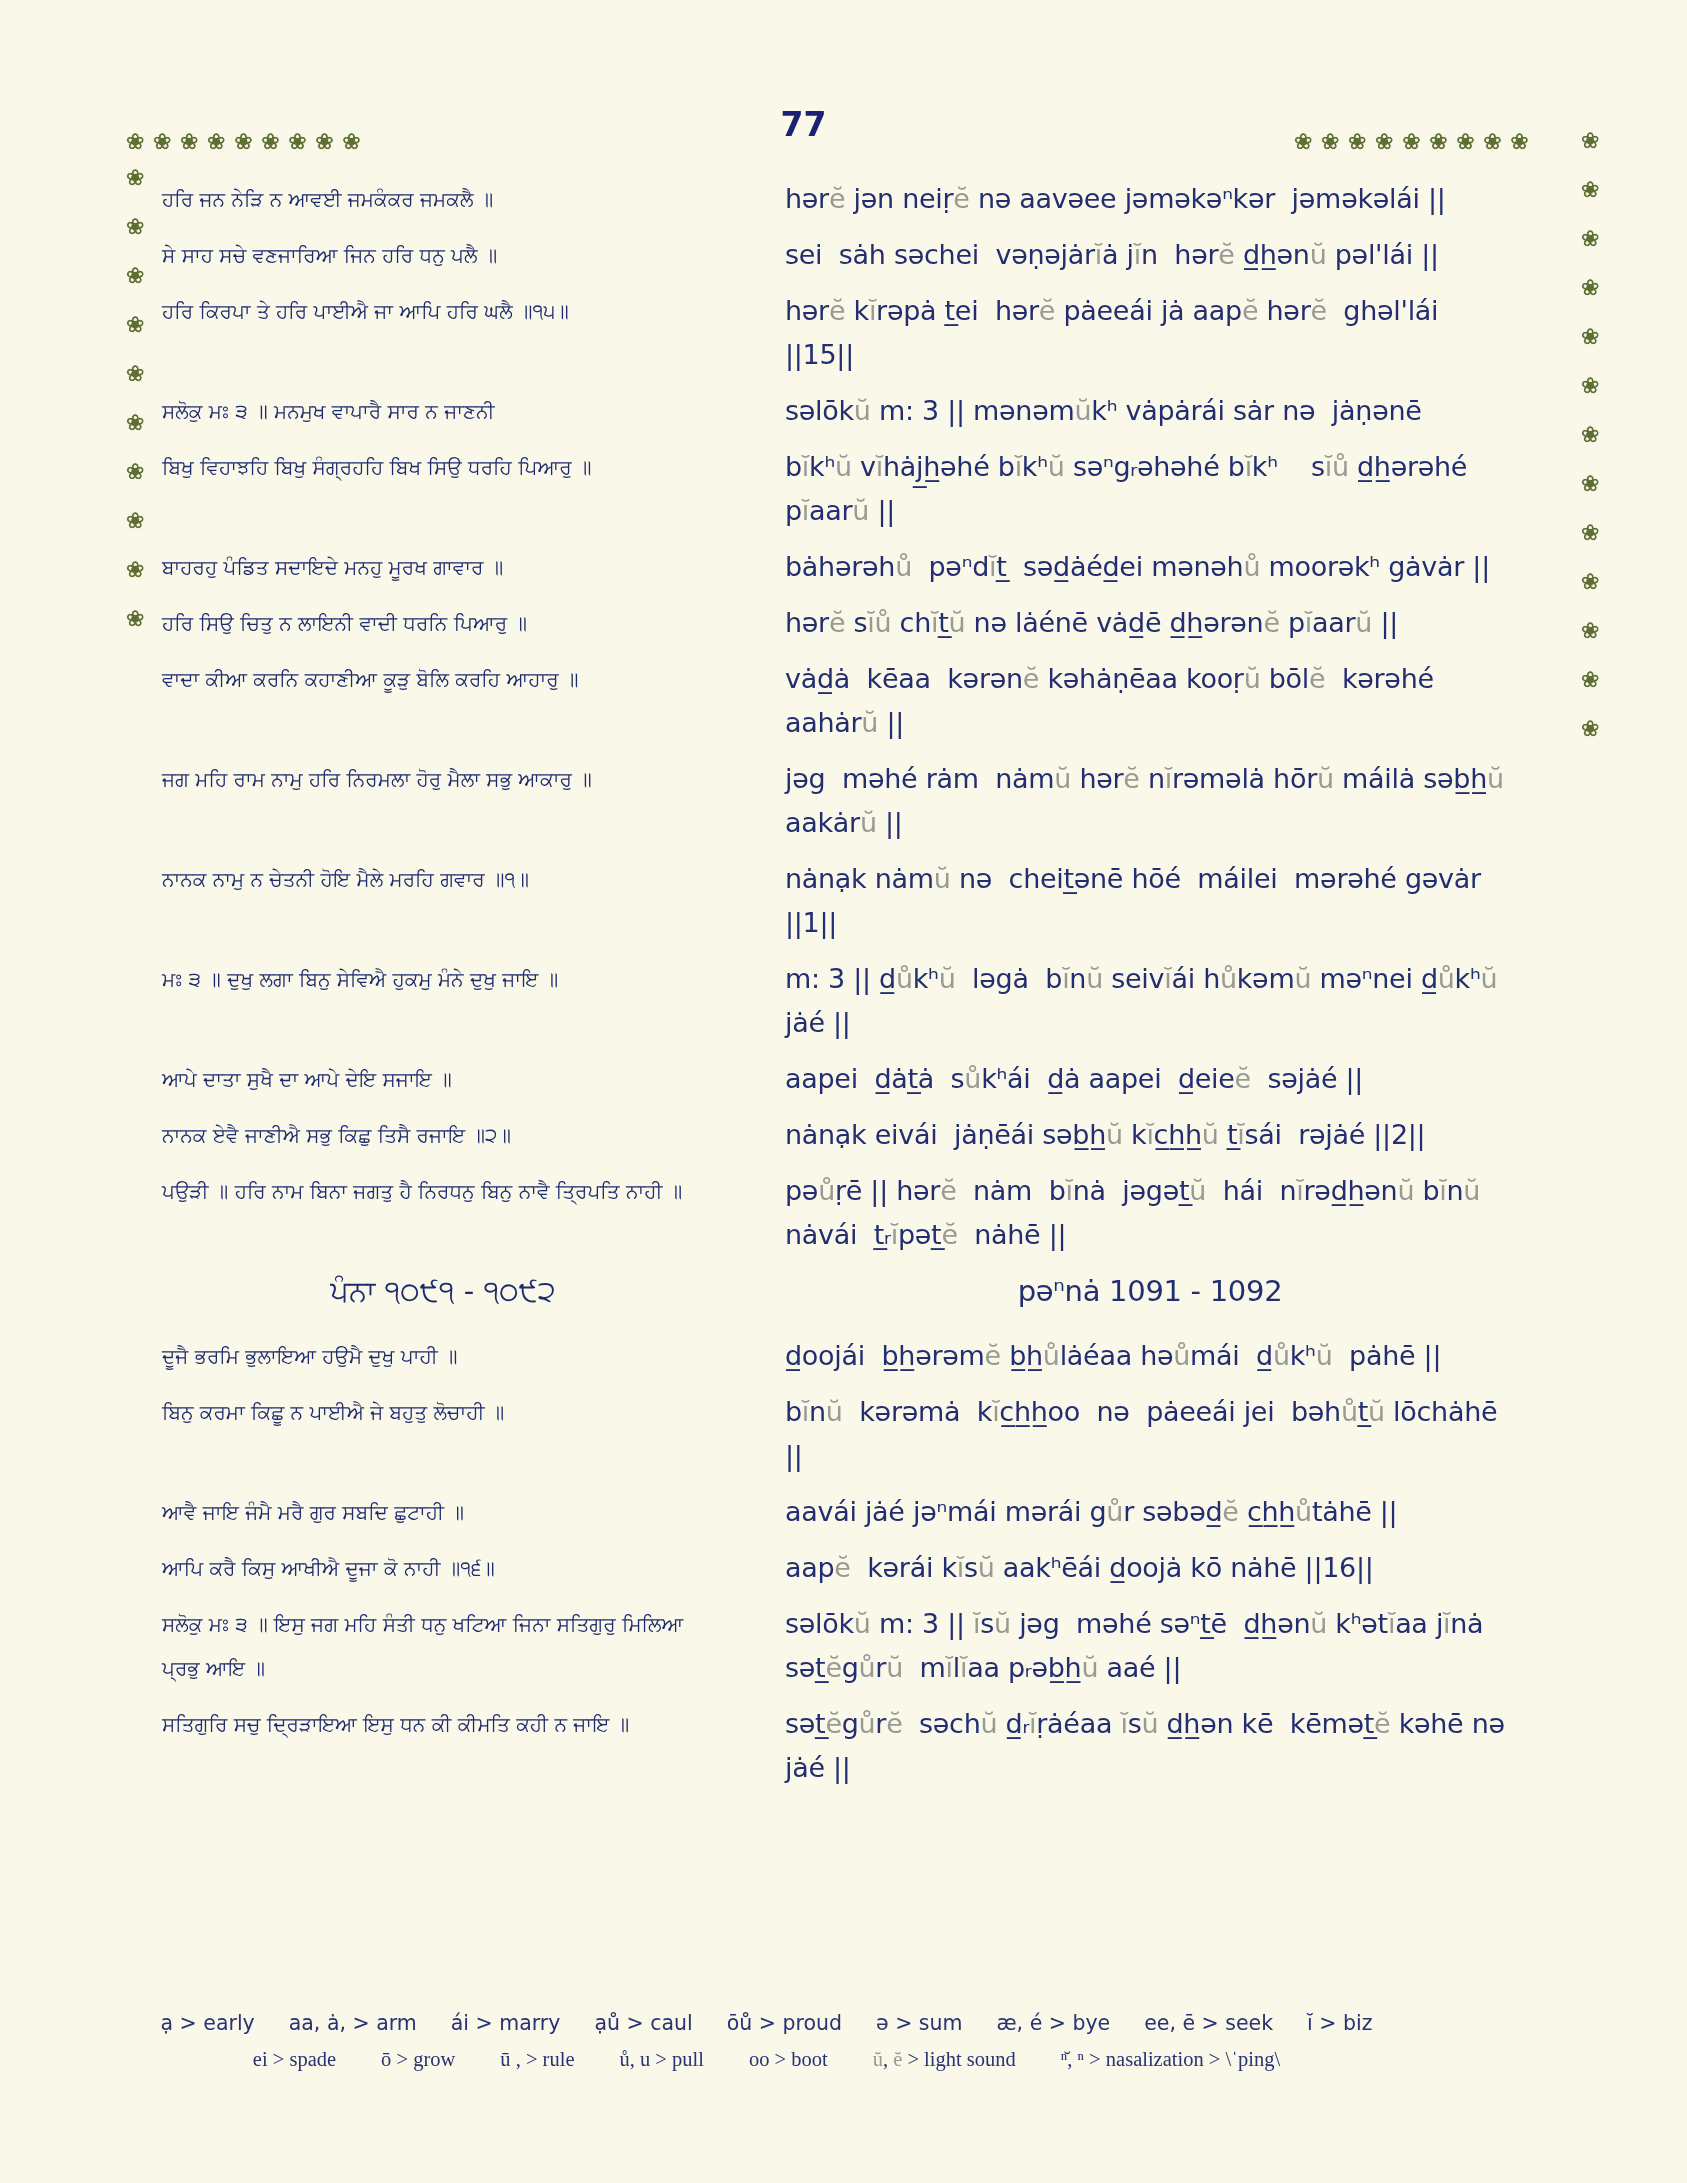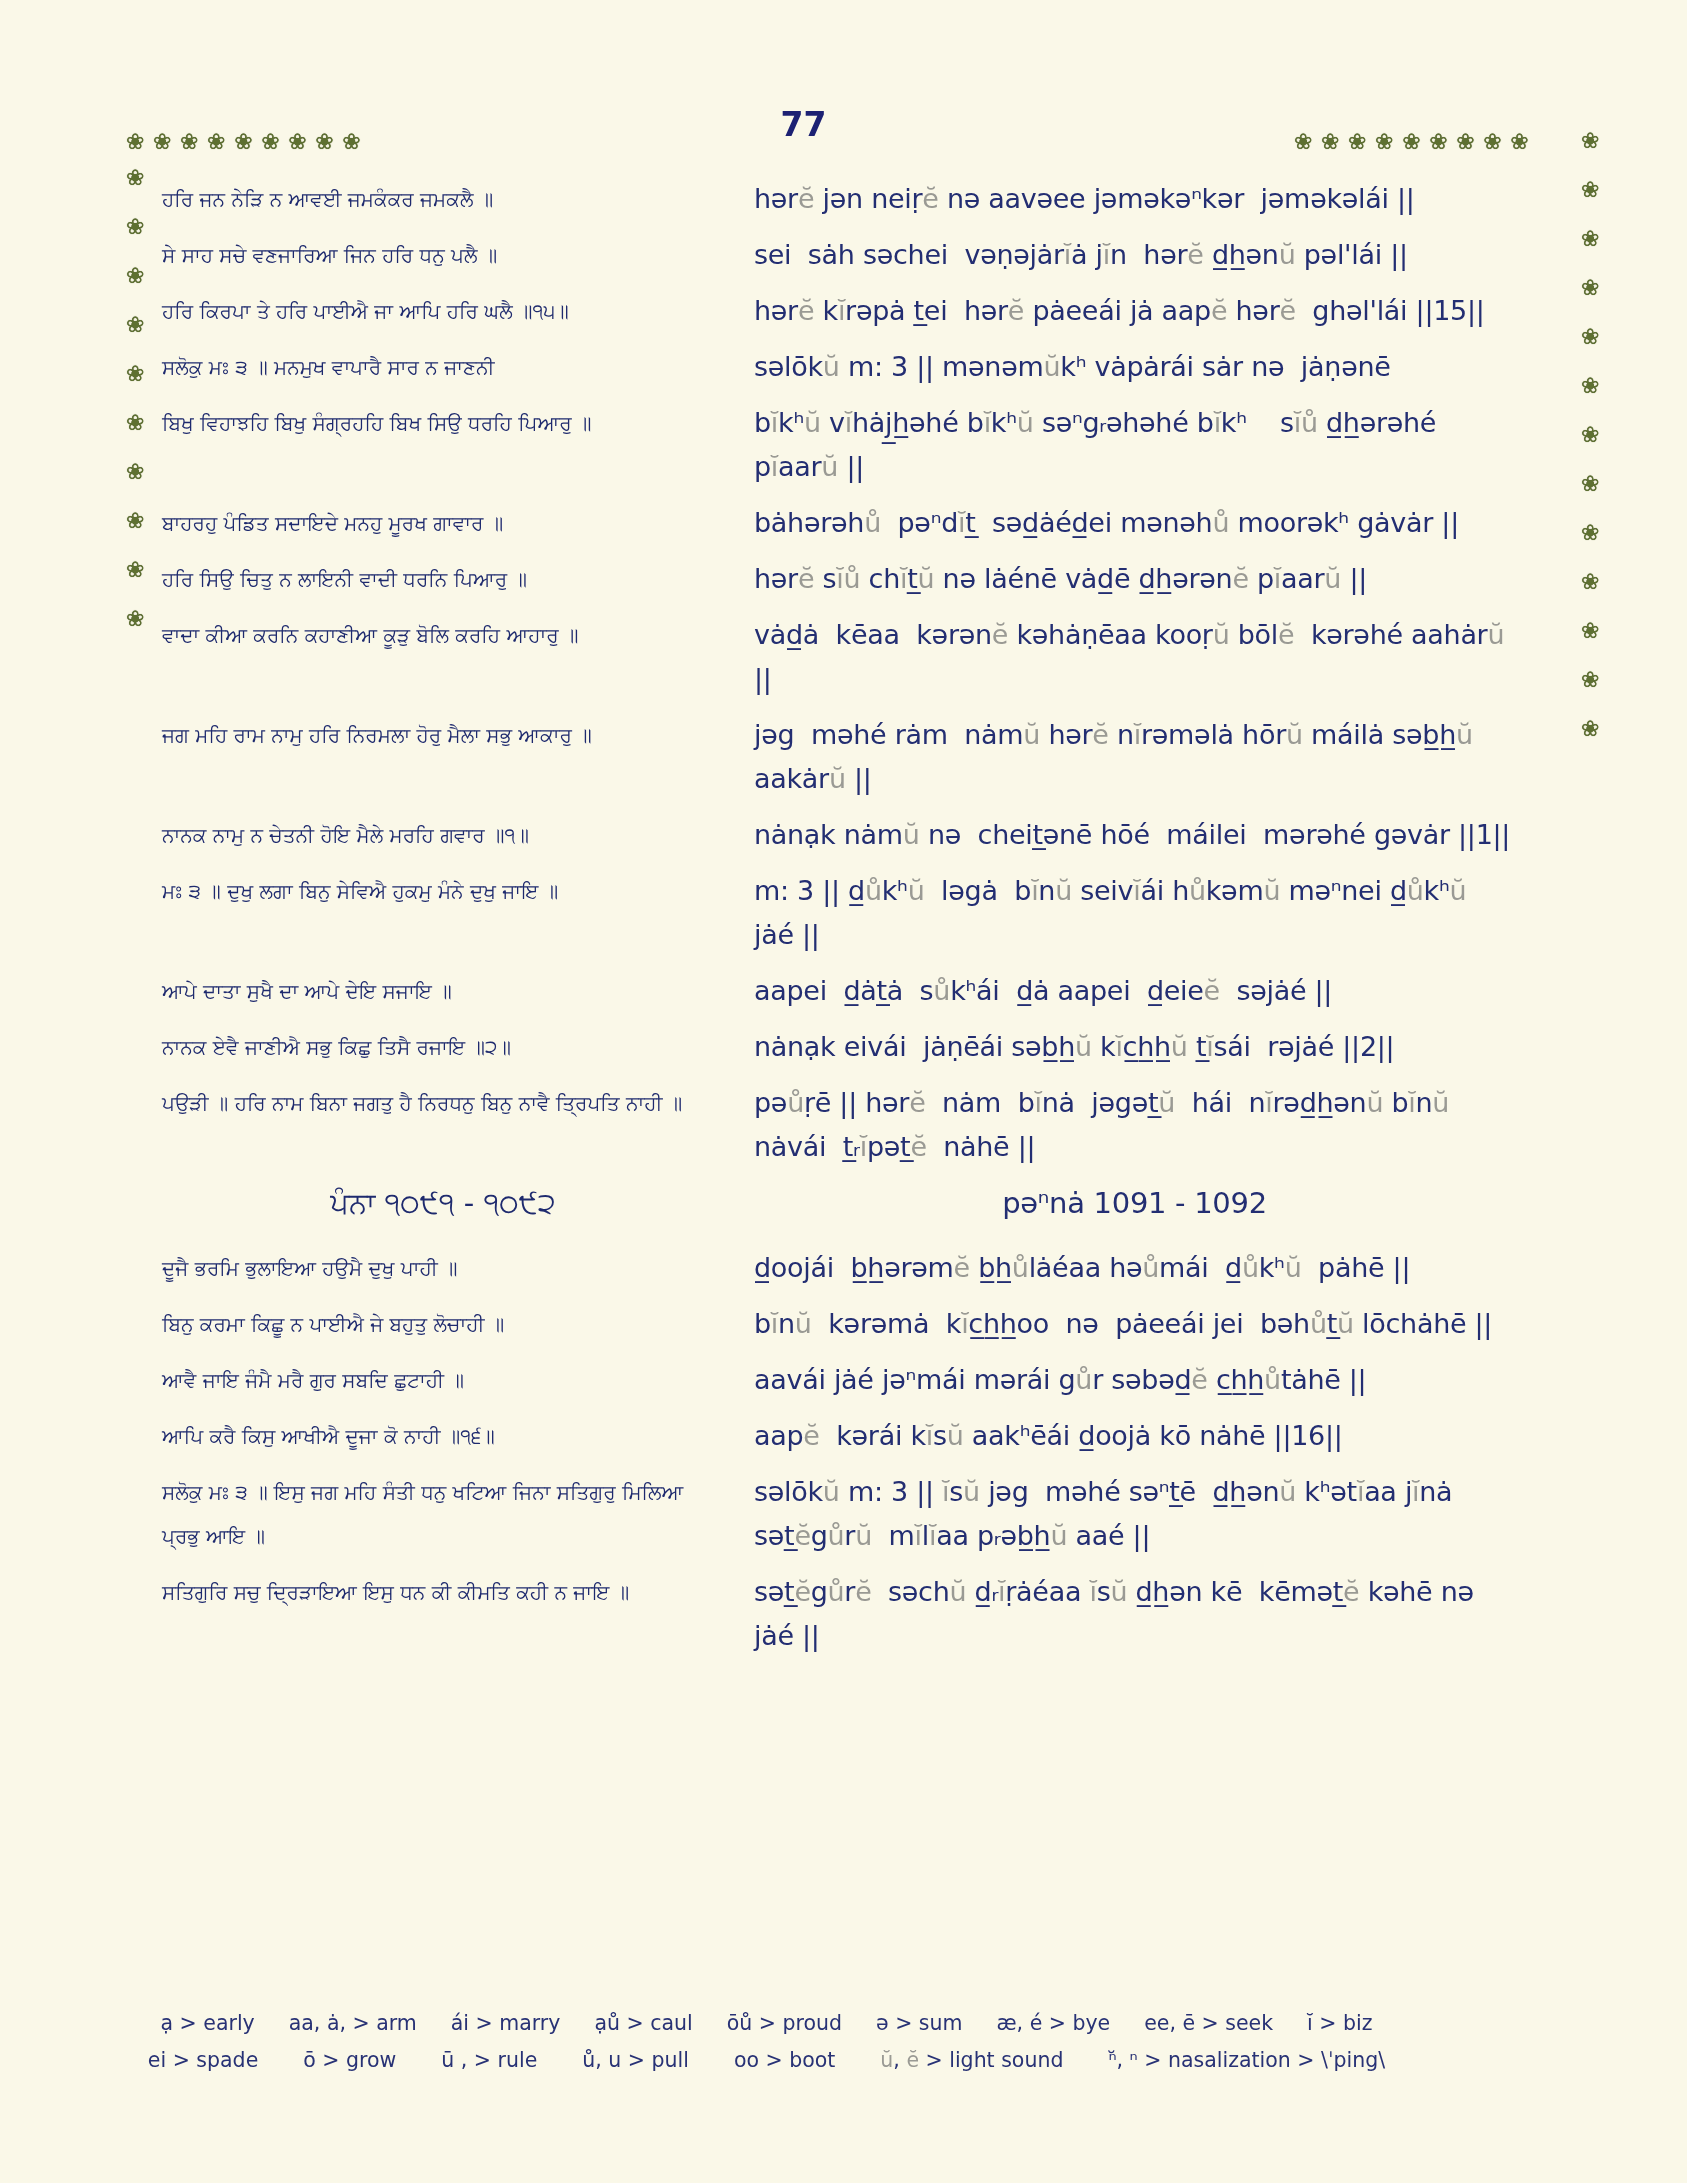--- a/index.html
+++ b/index.html
@@ -27,28 +27,28 @@
   .fl { color:#5e7031; font-size:22px; line-height:1; text-shadow:0 0 0.7px #3f4d1e; }
   
   .content { position:absolute; left:162px; top:177px; width:1353px; }
   .verse {
     display:grid;
     grid-template-columns:562px 761px;
     column-gap:30px;
     margin-bottom:12px;
   }
   .gurmukhi { font-size:20px; line-height:44px; color:#1e2a6e; }
-  .roman { font-size:27px; line-height:44px; letter-spacing:-0.3px; white-space:pre-wrap; color:#232e72; }
+  .roman { font-size:27px; line-height:44px; letter-spacing:-0.3px; white-space:pre-wrap; color:#232e72;margin-left:31px; }
   .verse.center { margin-top:9.3px; margin-bottom:21px; }
   .verse.center .gurmukhi, .verse.center .roman { text-align:center; font-size:29px; }
   .lt { color:#9a9a94; }
   
   .key { position:absolute; left:0; top:2011px; width:1533px; font-size:20.5px; color:#283275; }
   .key-row { display:flex; justify-content:center; align-items:baseline; gap:34px; margin-bottom:13.2px; white-space:pre; }
-  .key-row.second { gap:45px; }
+  .key-row.second { gap:45px;font-family:Liberation Serif, serif; }
 </style>
 </head>
 <body>
 
 <div class="page">
 
   <div class="page-number">77</div>
 
   <div class="fl-row l">
       <span class="fl">❀</span>

